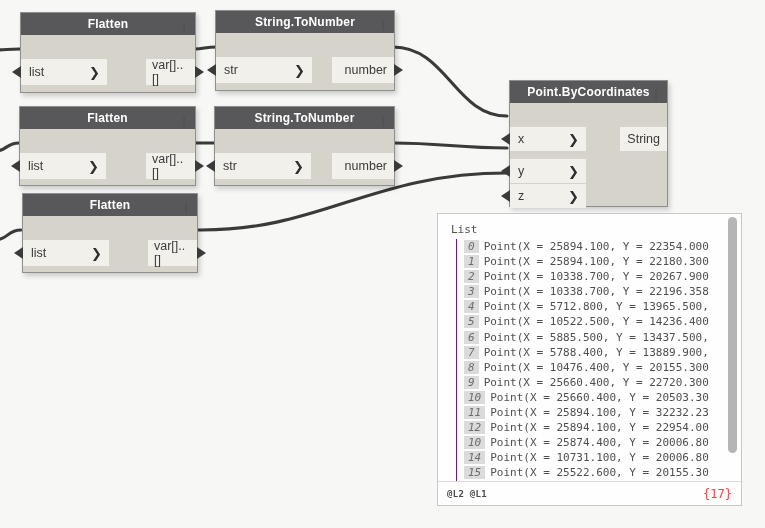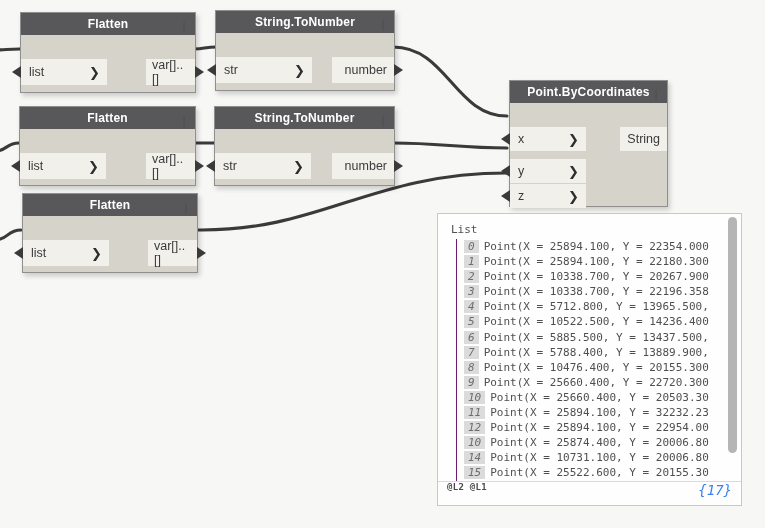--- a/index.html
+++ b/index.html
@@ -63,24 +63,24 @@
   .idx{
     display:inline-block;background:#dbdbdb;color:#6e6e6e;font-style:italic;
     padding:0 4px;margin:0 5px 0 6px;line-height:13px;
   }
   .scroll-thumb{
     position:absolute;right:4px;top:3px;width:9px;height:236px;
     background:#b5b5b5;border-radius:5px;
   }
   .bubble-footer{
     position:absolute;left:0;right:0;bottom:0;height:24px;border-top:1px solid #dadada;
-    display:flex;justify-content:space-between;padding:0 9px;box-sizing:border-box;margin-top:32px;
+    display:flex;align-items:center;justify-content:space-between;padding:0 9px;box-sizing:border-box;margin-top:32px;
   }
   .levels{font-size:9px;font-weight:bold;color:#4a4a4a;letter-spacing:.3px;}
-  .count{font-size:14px;font-style:italic;color:#3b82f6;}
+  .count{font-size:12px;color:#ef4444;}
 </style>
 </head>
 <body>
 
 <div class="canvas">
 
   <svg class="wires">
     <path d="M -5 50 C 6 50, 7 49, 20 49"></path>
     <path d="M -5 151 C 7 151, 6 143, 19 143"></path>
     <path d="M -5 240 C 8 240, 7 230, 21 230"></path>

